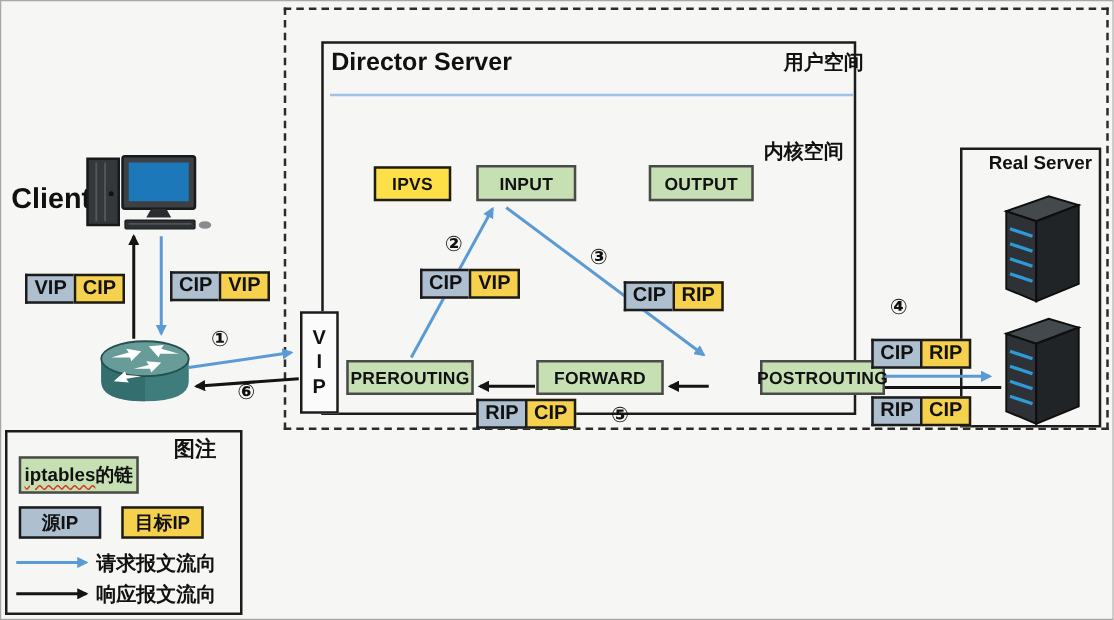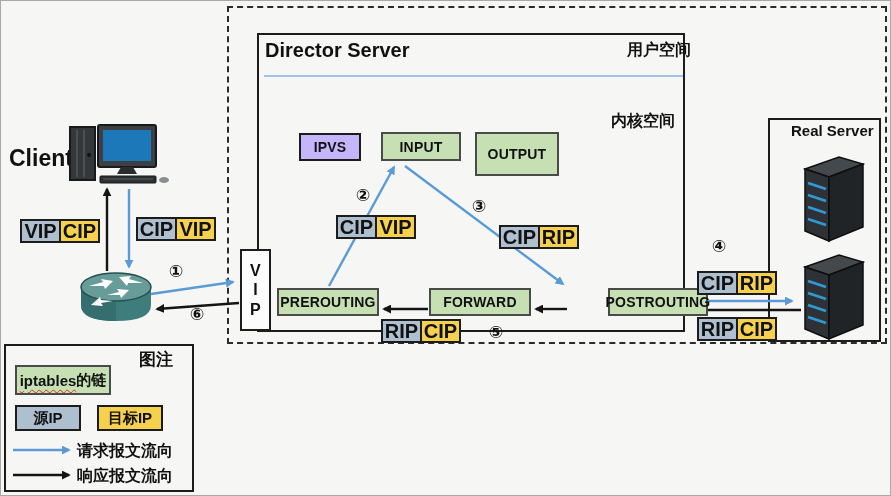--- a/index.html
+++ b/index.html
@@ -15,27 +15,27 @@
   .node,.pair,.txt,.step,.icon{z-index:3;}
 
   
   .dashed-box{border:2px dashed #2b2b2b;background:transparent;}
   .solid-box{border:2px solid #1c1c1c;background:transparent;}
 
   
   .node{display:flex;align-items:center;justify-content:center;
         font-weight:700;font-size:14px;letter-spacing:.2px;}
   .green{background:#c6e0b4;border:2px solid #4a4a4a;}
-  .orange{background:#c4b5fd;border:2px solid #1c1c1c;}
+  .orange{background:#fde047;border:2px solid #1c1c1c;}
   .whitebox{background:#fbfbfb;border:2px solid #1c1c1c;}
 
   
   .pair{display:flex;height:24px;width:80px;}
   .pair span{flex:1;display:flex;align-items:center;justify-content:center;
-             font-weight:700;font-size:20px;border:2px solid #1c1c1c;}
+             font-weight:700;font-size:16px;border:2px solid #1c1c1c;}
   .pair .src{background:#aebfd0;border-right:none;}
   .pair .dst{background:#f6d14e;}
 
   
   .txt{font-weight:700;white-space:nowrap;}
   .step{font-size:17px;font-weight:700;transform:translate(-50%,-50%);line-height:1;}
 
   
   #vip-box{display:flex;flex-direction:column;align-items:center;justify-content:center;
            gap:2px;font-weight:700;font-size:16px;line-height:1.1;}
@@ -111,21 +111,21 @@
     <polygon points="28,26 40,23 38,20 50,21 42,29 41,26" fill="#fff"></polygon>
     <polygon points="34,32 22,34 24,37 12,36 21,28 22,31" fill="#fff"></polygon>
   </svg>
 
   <div class="abs txt" style="left:264px;top:38px;font-size:20px;">Director Server</div>
   <div class="abs txt" style="left:626px;top:39px;font-size:16px;">用户空间</div>
   <div class="abs txt" style="left:610px;top:90px;font-size:16px;margin-top:20px;">内核空间</div>
 
   <div class="abs node orange" style="left:298px;top:132px;width:62px;height:28px;">IPVS</div>
   <div class="abs node green" style="left:380px;top:131px;width:80px;height:29px;">INPUT</div>
-  <div class="abs node green" style="left:474px;top:131px;width:84px;height:44px;">OUTPUT</div>
+  <div class="abs node green" style="left:518px;top:131px;width:84px;height:29px;">OUTPUT</div>
   <div class="abs node green" style="left:276px;top:287px;width:102px;height:28px;">PREROUTING</div>
   <div class="abs node green" style="left:428px;top:287px;width:102px;height:28px;">FORWARD</div>
   <div class="abs node green" style="left:568px;top:287px;width:100px;height:28px;margin-left:39px;">POSTROUTING</div>
 
   <div id="vip-box" class="abs node whitebox" style="left:239px;top:248px;width:31px;height:82px;">
     <span>V</span>
     <span>I</span>
     <span>P</span>
   </div>
 

